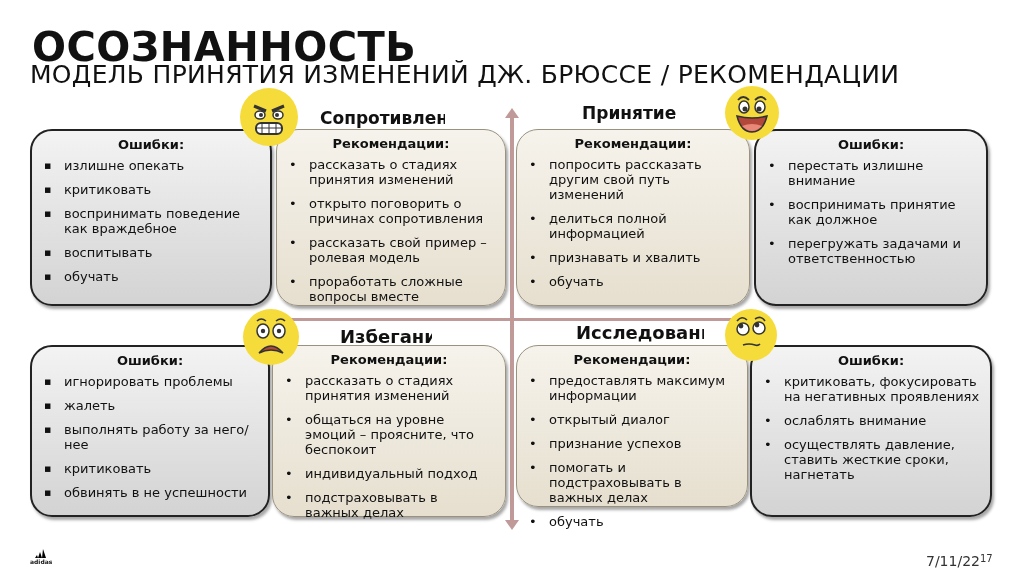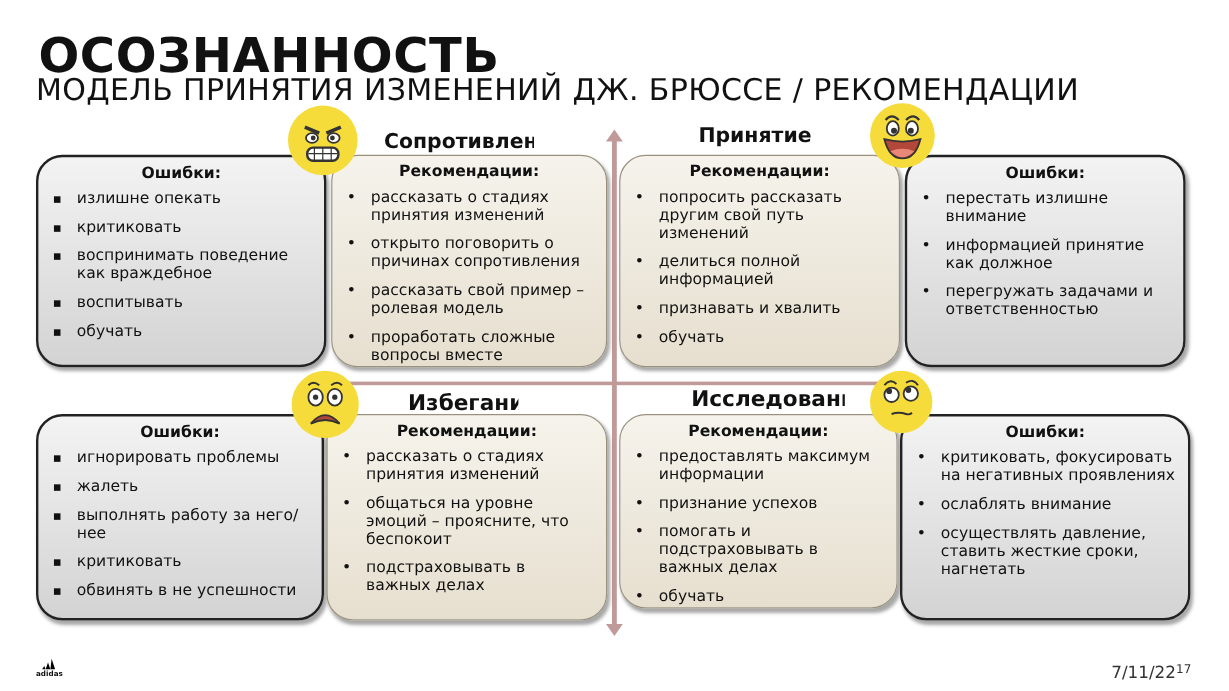--- a/index.html
+++ b/index.html
@@ -90,21 +90,21 @@
     <li>признавать и хвалить</li>
     <li>обучать</li>
   </ul>
 </div>
 <div class="qlabel" style="left:582px; top:103px;">Принятие</div>
 
 <div class="box err right" style="left:754px; top:129px; width:234px; height:177px;">
   <h4>Ошибки:</h4>
   <ul>
     <li>перестать излишне внимание</li>
-    <li>информацией принятие как должное</li>
+    <li>воспринимать принятие как должное</li>
     <li>перегружать  задачами и ответственностью</li>
   </ul>
 </div>
 
 <div class="smiley" style="left:725px; top:86px; width:54px; height:54px;">
   <svg width="54" height="54" viewBox="0 0 54 54">
     <path d="M13 14 Q18 8 24 14" stroke="#333" stroke-width="1.8" fill="none"></path>
     <path d="M30 14 Q36 8 41 14" stroke="#333" stroke-width="1.8" fill="none"></path>
     <ellipse cx="19" cy="21" rx="5" ry="6" fill="#fff" stroke="#333" stroke-width="1.5"></ellipse>
     <ellipse cx="35" cy="21" rx="5" ry="6" fill="#fff" stroke="#333" stroke-width="1.5"></ellipse>
@@ -124,20 +124,21 @@
     <li>критиковать</li>
     <li>обвинять в не успешности</li>
   </ul>
 </div>
 
 <div class="box rec" style="left:272px; top:345px; width:234px; height:172px;">
   <h4>Рекомендации:</h4>
   <ul>
     <li>рассказать о стадиях принятия изменений</li>
     <li>общаться на уровне эмоций – проясните, что беспокоит</li>
+    <li>индивидуальный подход</li>
     <li>подстраховывать в важных делах</li>
   </ul>
 </div>
 <div class="qlabel" style="left:340px; top:326px; font-size:18px; width:92px; overflow:hidden;">Избегание</div>
 
 <div class="smiley" style="left:243px; top:309px; width:56px; height:56px;">
   <svg width="56" height="56" viewBox="0 0 56 56">
     <path d="M14 12 Q18 8 23 12" stroke="#333" stroke-width="1.6" fill="none"></path>
     <path d="M33 12 Q38 8 42 12" stroke="#333" stroke-width="1.6" fill="none"></path>
     <ellipse cx="20" cy="22" rx="6" ry="7" fill="#fff" stroke="#333" stroke-width="1.5"></ellipse>
@@ -145,20 +146,21 @@
     <circle cx="20" cy="22" r="2.2" fill="#333"></circle>
       <circle cx="36" cy="22" r="2.2" fill="#333"></circle>
     <path d="M16 44 Q28 30 40 44 Q28 38 16 44 Z" fill="#b3473a" stroke="#333" stroke-width="1.5"></path>
   </svg>
 </div>
 
 <div class="box rec" style="left:516px; top:345px; width:232px; height:162px;">
   <h4>Рекомендации:</h4>
   <ul>
     <li>предоставлять максимум информации</li>
+    <li>открытый диалог</li>
     <li>признание успехов</li>
     <li>помогать и подстраховывать в важных делах</li>
     <li>обучать</li>
   </ul>
 </div>
 <div class="qlabel" style="left:576px; top:322px; font-size:18px; width:128px; overflow:hidden;">Исследование</div>
 
 <div class="box err right" style="left:750px; top:345px; width:242px; height:172px;">
   <h4>Ошибки:</h4>
   <ul>

